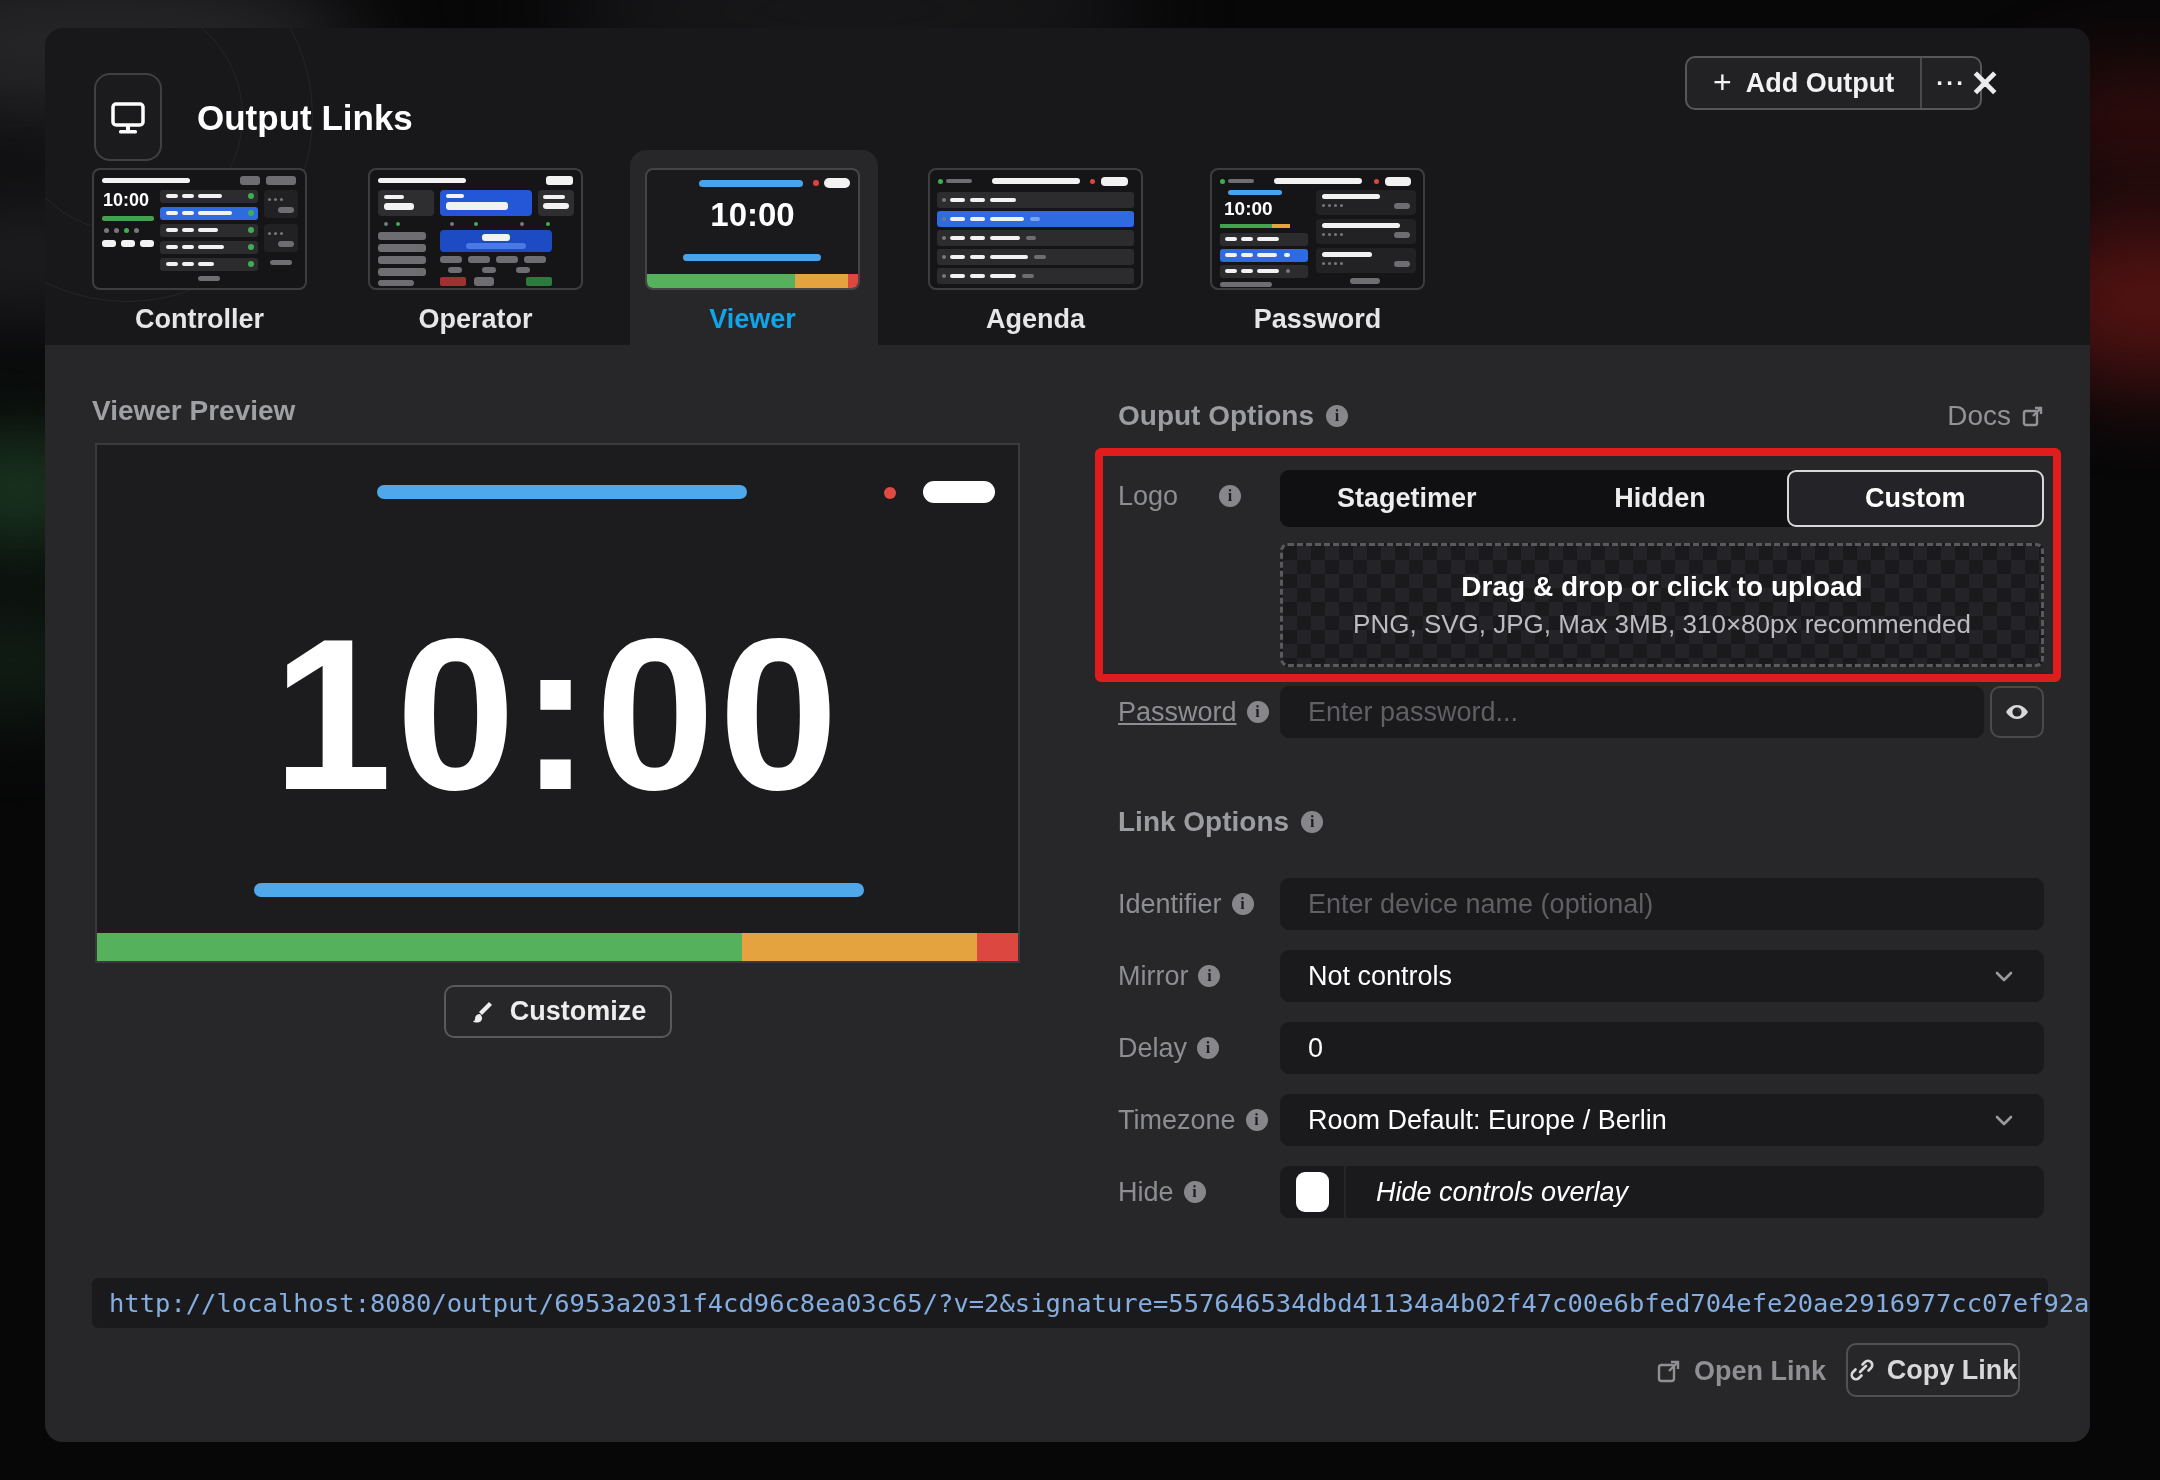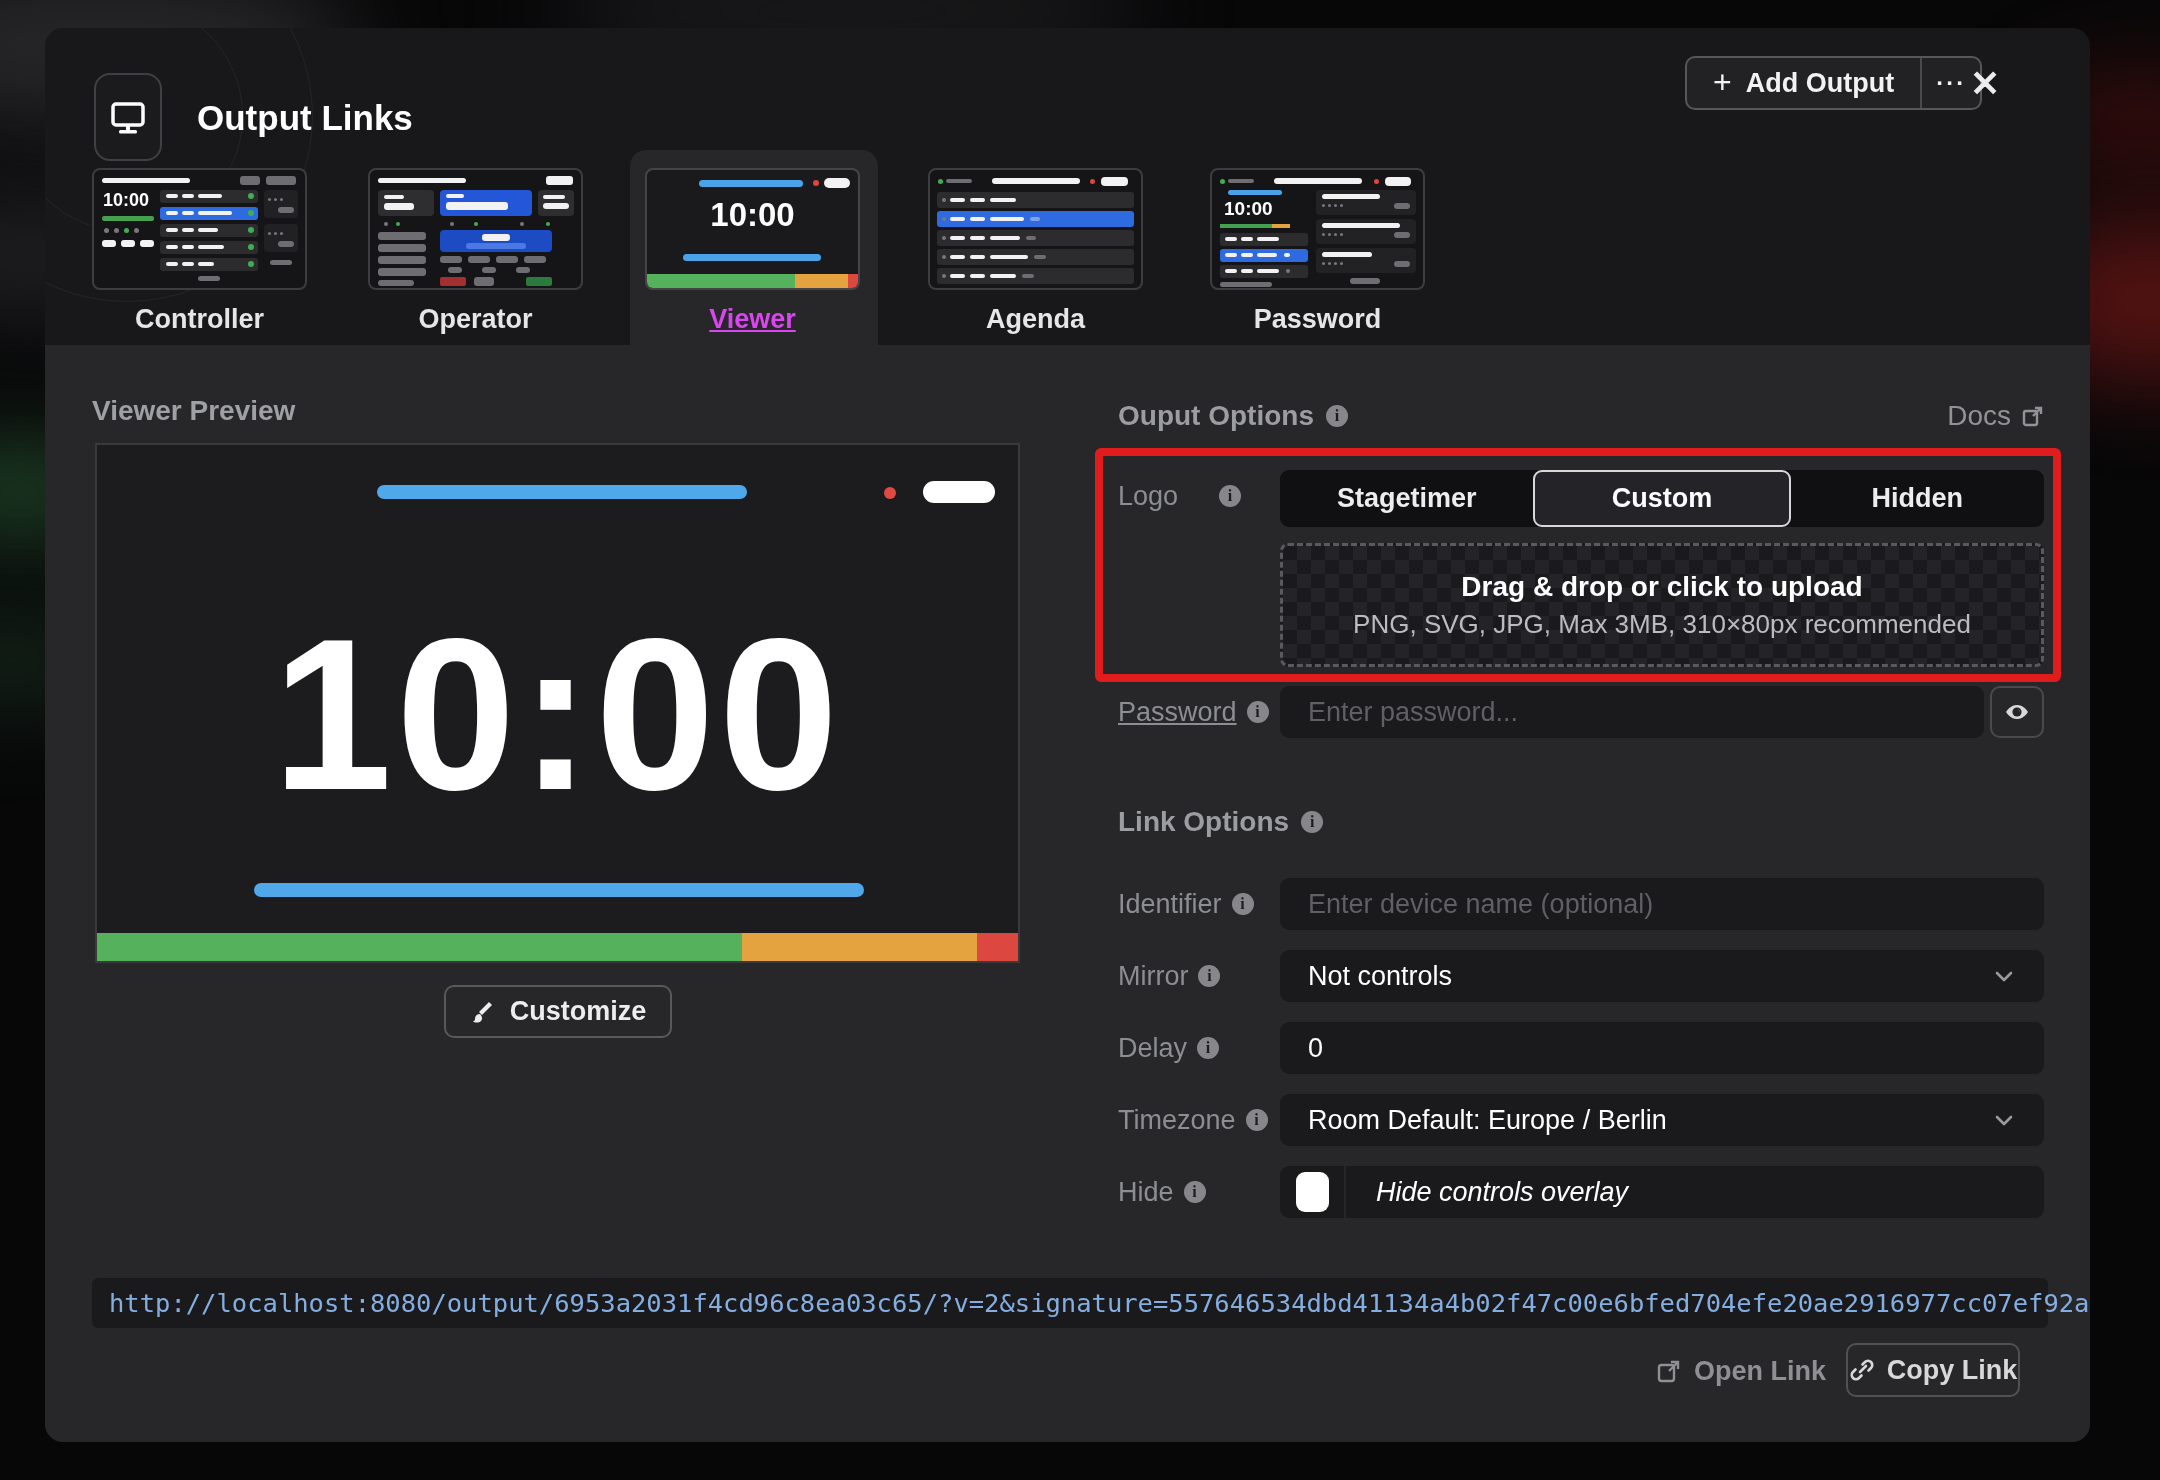--- a/index.html
+++ b/index.html
@@ -260,21 +260,21 @@
       <div class="thumb" style="background:#1a1a1c;border-color:#454548;">
         <span class="t bluebar" style="left:52px;top:10px;width:104px;height:7px;"></span>
         <span class="t rdot" style="left:166px;top:10px;width:6px;height:6px;"></span>
         <span class="t wbar" style="left:177px;top:8px;width:26px;height:10px;border-radius:5px;"></span>
         <span class="t minitime" style="left:0;top:26px;width:211px;text-align:center;font-size:33px;">10:00</span>
         <span class="t bluebar" style="left:36px;top:84px;width:138px;height:7px;"></span>
         <span class="t" style="left:0;top:104px;width:148px;height:14px;background:#56b15c;"></span>
         <span class="t" style="left:148px;top:104px;width:53px;height:14px;background:#e4a33f;"></span>
         <span class="t" style="left:201px;top:104px;width:10px;height:14px;background:#dc4840;"></span>
       </div>
-      <div class="label" style="color:#d946ef;text-decoration:underline;">Viewer</div>
+      <div class="label" style="color:#0ea5e9;">Viewer</div>
     </div>
 
     <div class="tab" style="left:883px;">
       <div class="thumb">
         <span class="t gdot" style="left:8px;top:9px;width:5px;height:5px;"></span>
         <span class="t gbar" style="left:16px;top:9px;width:26px;height:4px;"></span>
         <span class="t wbar" style="left:62px;top:8px;width:88px;height:6px;"></span>
         <span class="t rdot" style="left:160px;top:9px;width:5px;height:5px;"></span>
         <span class="t wbar" style="left:171px;top:7px;width:27px;height:9px;border-radius:4px;"></span>
         <span class="t mrow" style="left:7px;top:22px;width:197px;height:16px;"></span>
@@ -397,22 +397,22 @@
         <path d="M14 4 h6 v6 M20 4 L12 12" fill="none" stroke="#929297" stroke-width="2.4"></path>
       </svg>
     </div>
 
     <div class="fieldlabel" style="top:442px;gap:41px;">
       <span>Logo</span>
       <span class="info">i</span>
     </div>
     <div class="seg-ctl">
       <div class="seg">Stagetimer</div>
+      <div class="seg">Hidden</div>
       <div class="seg sel">Custom</div>
-      <div class="seg">Hidden</div>
     </div>
 
     <div class="upload">
       <div class="t1">Drag &amp; drop or click to upload</div>
       <div class="t2">PNG, SVG, JPG, Max 3MB, 310×80px recommended</div>
     </div>
 
     <div class="hl-red"></div>
 
     <div class="fieldlabel" style="top:658px;text-decoration:underline;">

